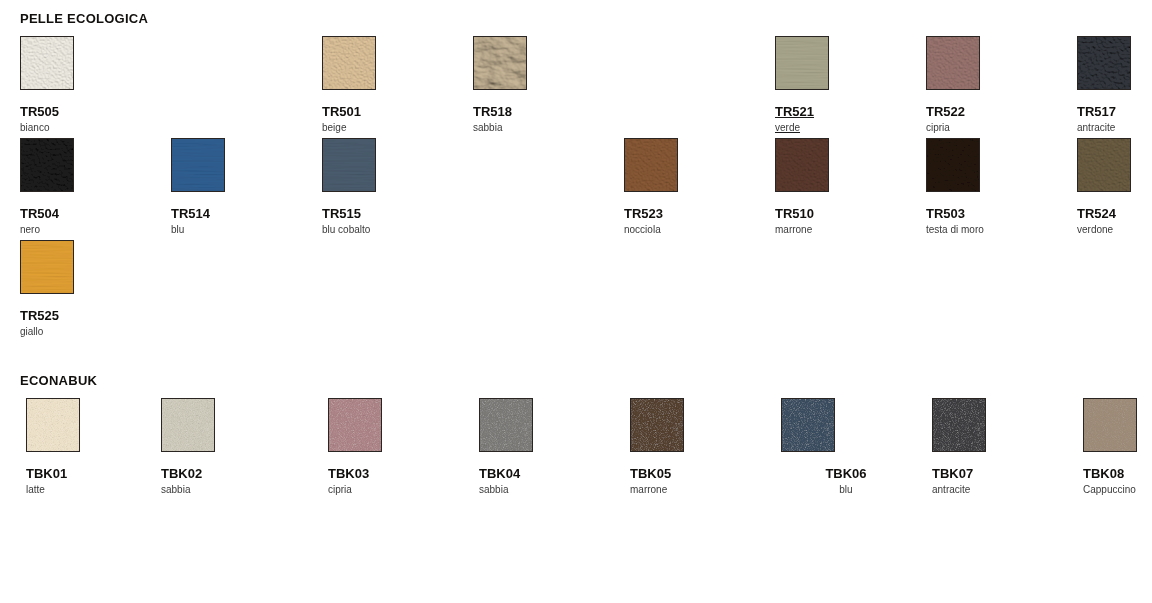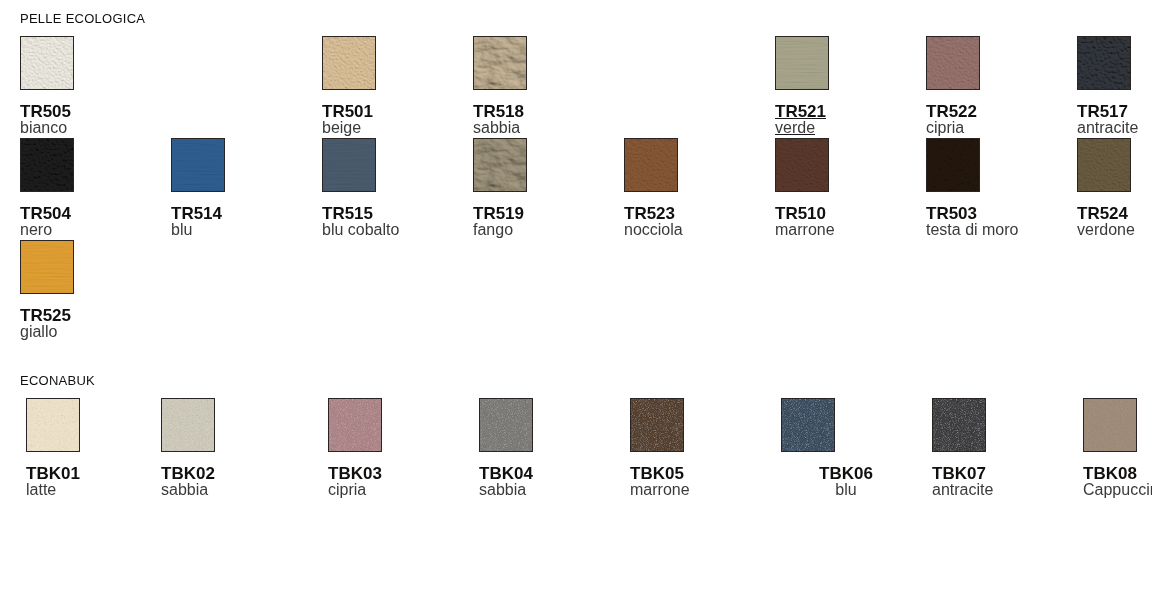--- a/index.html
+++ b/index.html
@@ -16,21 +16,21 @@
     overflow: hidden;
     position: relative;
   }
   .page {
     position: relative;
     width: 1152px;
     height: 603px;
   }
   .section-title {
     font-size: 13px;
-    font-weight: normal;
+    font-weight: bold;
     letter-spacing: 0.02em;
     color: #12100e;
     margin: 0;
     padding: 0;
   }
   #section-pelle-title { position: absolute; left: 20px; top: 11px; }
   #section-econabuk-title { position: absolute; left: 20px; top: 373px; }
 
   .swatch-grid {
     position: absolute;
@@ -58,29 +58,29 @@
     overflow: hidden;
   }
   .swatch-chip svg {
     position: absolute;
     left: 0; top: 0;
     width: 100%;
     height: 100%;
     display: block;
   }
   .swatch-code {
-    font-size: 17px;
+    font-size: 13px;
     font-weight: bold;
     color: #12100e;
     margin-top: 15px;
     line-height: 13px;
     white-space: nowrap;
   }
   .swatch-name {
-    font-size: 16px;
+    font-size: 10px;
     font-weight: normal;
     color: #3a3a3a;
     margin-top: 3px;
     line-height: 13px;
     white-space: nowrap;
   }
   .tex-defs { position: absolute; width: 0; height: 0; overflow: hidden; }
 </style>
 </head>
 <body>
@@ -219,29 +219,20 @@
         </div>
         <div class="swatch-cell" style="left: 322px;">
           <div class="swatch-chip">
             <svg viewBox="0 0 54 54" preserveAspectRatio="none">
               <rect x="0" y="0" width="54" height="54" fill="#4a5c6e" filter="url(#fx-smooth)"></rect>
             </svg>
           </div>
           <div class="swatch-code">TR515</div>
           <div class="swatch-name">blu cobalto</div>
         </div>
-        <div class="swatch-cell" style="left: 473px;">
-          <div class="swatch-chip">
-            <svg viewBox="0 0 54 54" preserveAspectRatio="none">
-              <rect x="0" y="0" width="54" height="54" fill="#a89d84" filter="url(#fx-crinkled)"></rect>
-            </svg>
-          </div>
-          <div class="swatch-code">TR519</div>
-          <div class="swatch-name">fango</div>
-        </div>
         <div class="swatch-cell" style="left: 624px;">
           <div class="swatch-chip">
             <svg viewBox="0 0 54 54" preserveAspectRatio="none">
               <rect x="0" y="0" width="54" height="54" fill="#8a5a36" filter="url(#fx-pebbled)"></rect>
             </svg>
           </div>
           <div class="swatch-code">TR523</div>
           <div class="swatch-name">nocciola</div>
         </div>
         <div class="swatch-cell" style="left: 775px;">

